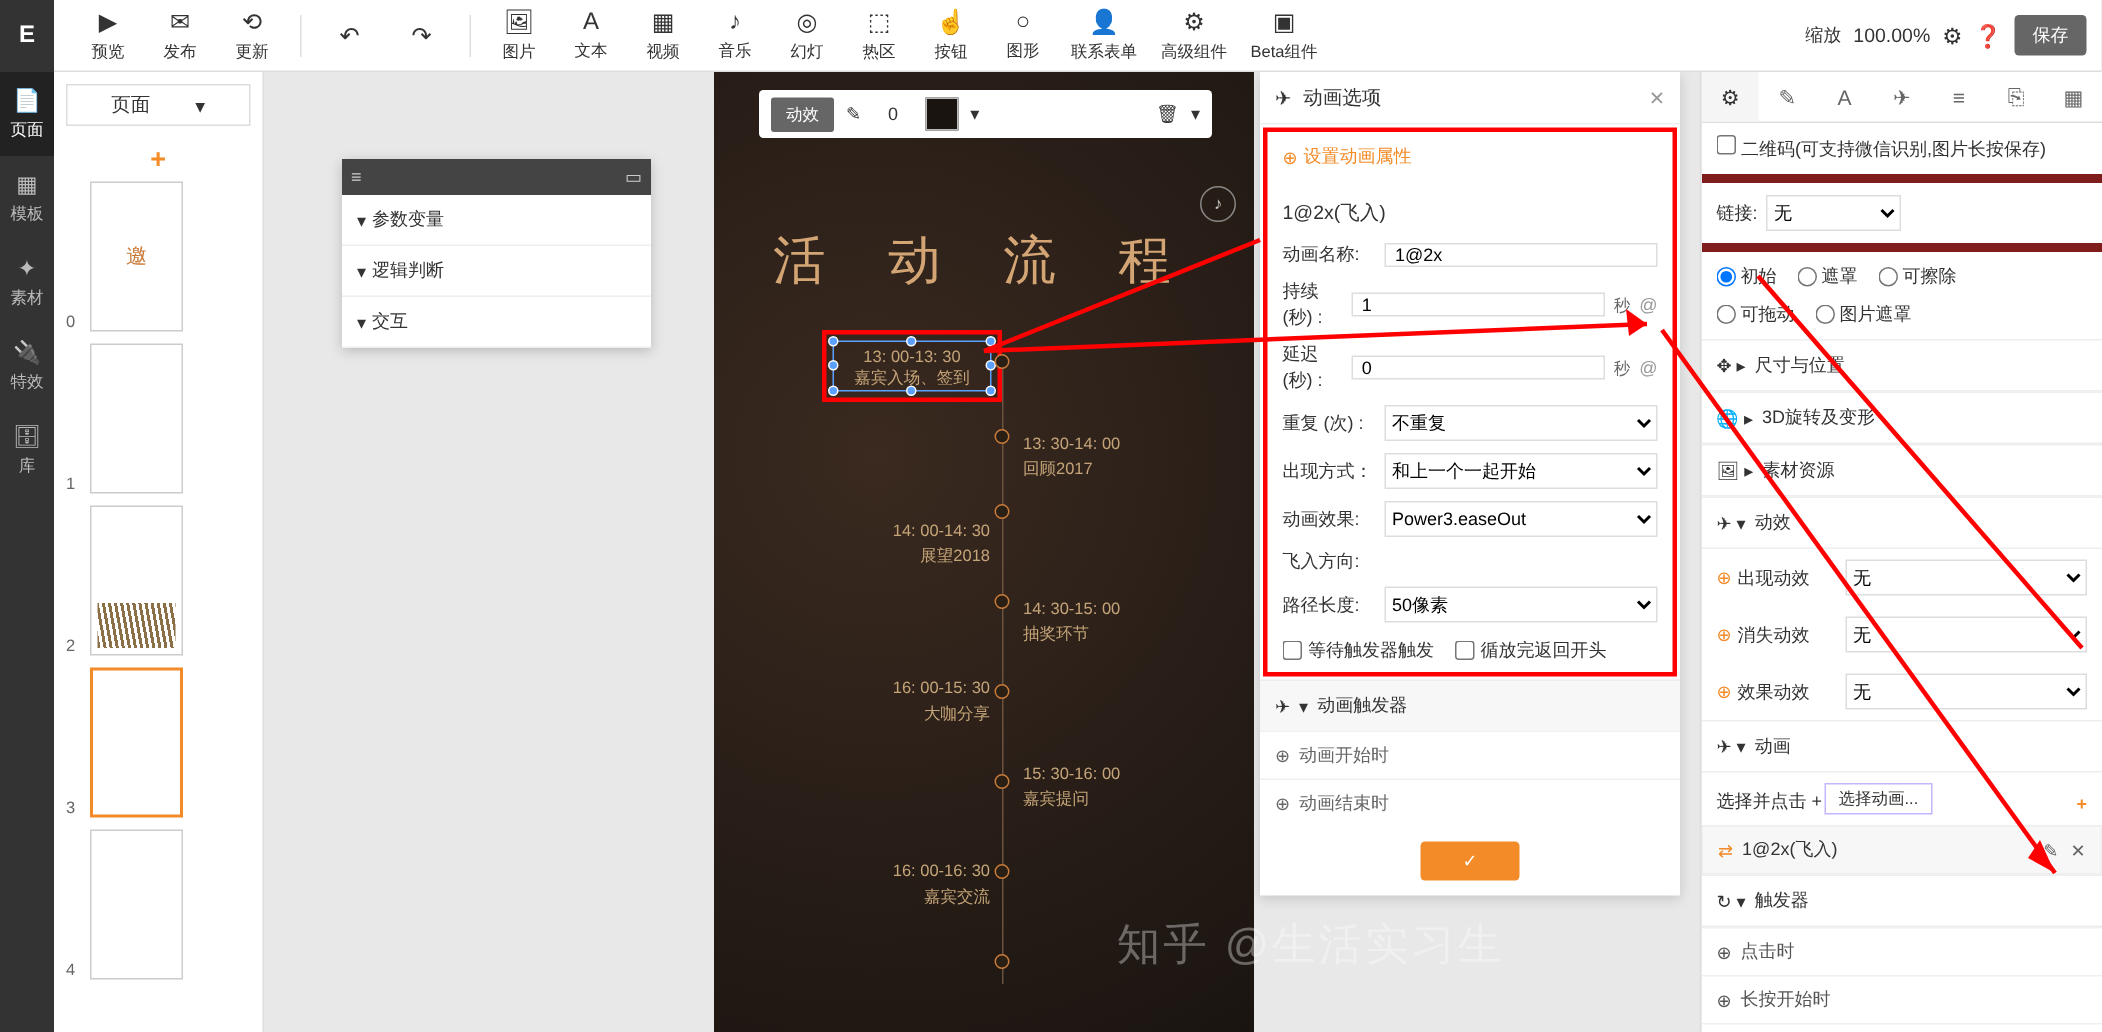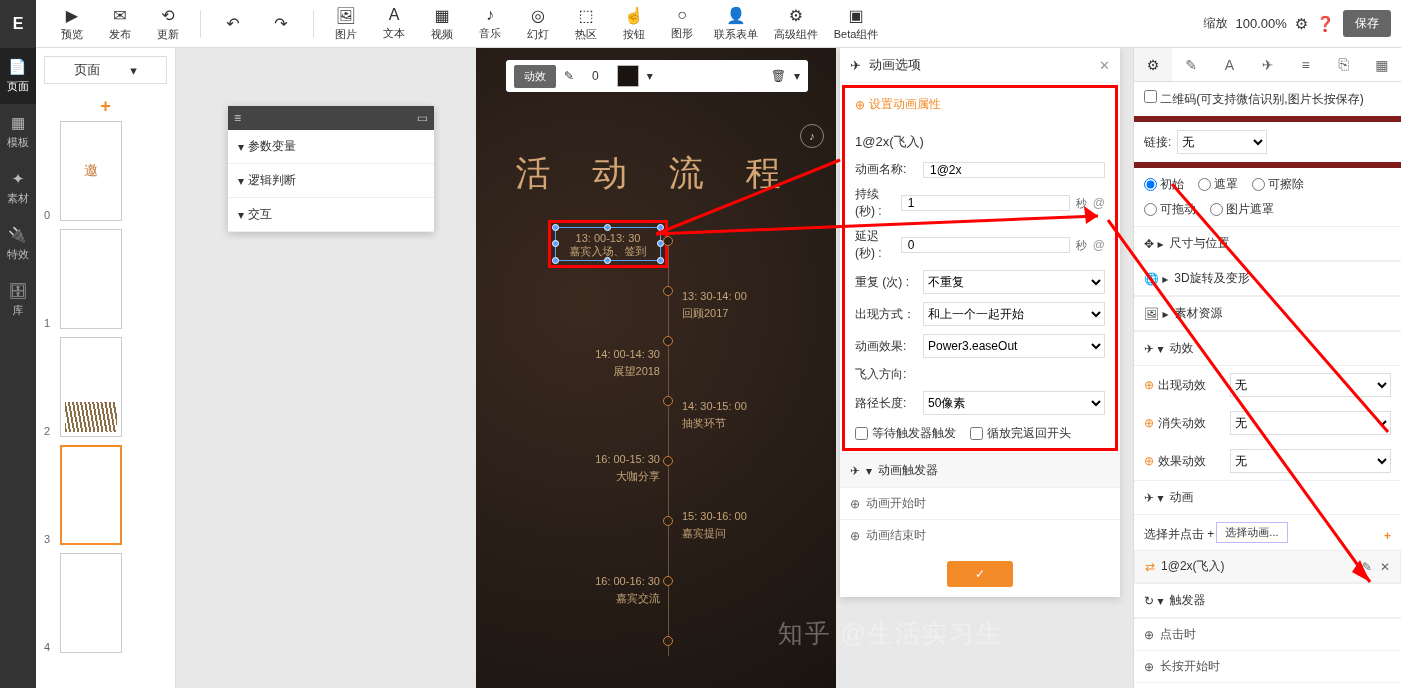--- a/index.html
+++ b/index.html
@@ -90,21 +90,21 @@
 .rp-anim-item{padding:7px 10px;background:#f7f7f7;display:flex;align-items:center;gap:6px;font-size:12px;border:1px solid #eee}
 .rp-anim-item .shuffle{color:#f28b28}
 .rp-anim-item .ctrls{margin-left:auto;display:flex;gap:8px;color:#666}
 .rp-line{padding:7px 10px;border-top:1px solid #f0f0f0;font-size:12px;display:flex;align-items:center;gap:6px;color:#555}
 .rp-label-sel{border:1px solid #c4b5fd;padding:2px 8px;font-size:11px}
 
 .arrow{position:absolute;pointer-events:none}
 .arrow-line{stroke:#ff0000;stroke-width:3;fill:none}
 .arrow-head{fill:#ff0000}
 
-.watermark{position:absolute;right:130px;bottom:38px;color:rgba(255,255,255,0.35);font-size:25px;pointer-events:none;letter-spacing:2px}
+.watermark{position:absolute;right:130px;bottom:38px;color:rgba(255,255,255,0.35);font-size:29px;pointer-events:none;letter-spacing:2px}
 </style>
 </head>
 <body>
 
 <div class="toolbar">
   <div class="logo-cell">E</div>
   <div style="width:12px"></div>
   <div class="tb-btn">
       <span class="ico">▶</span>
       <span>预览</span>

